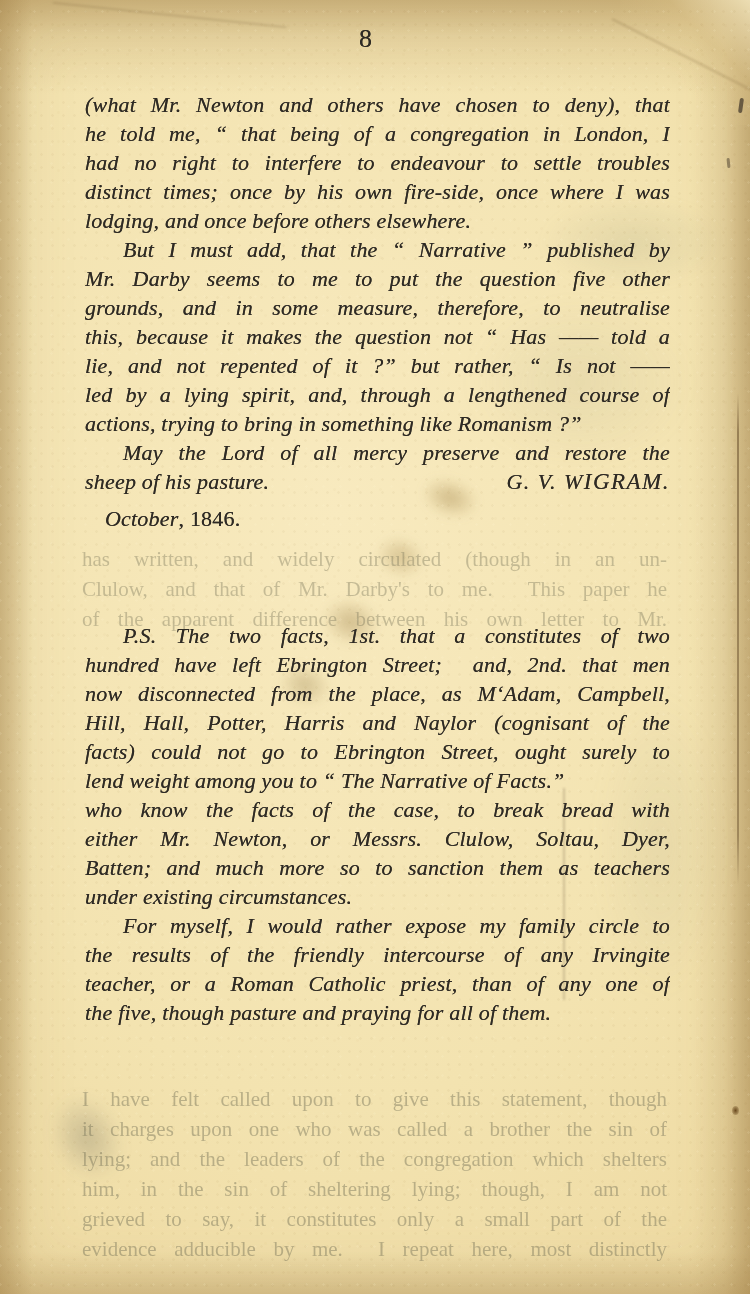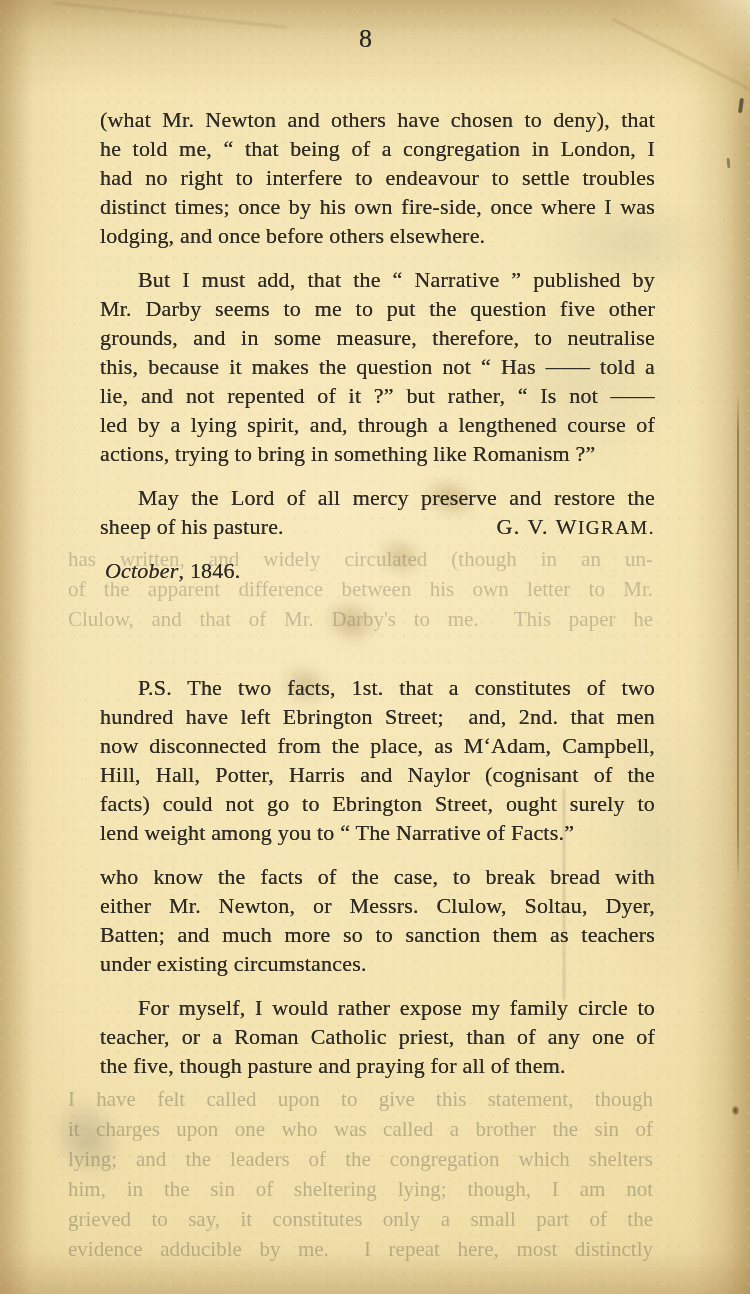--- a/index.html
+++ b/index.html
@@ -56,39 +56,39 @@
     background:
       radial-gradient(42px 28px at 72% 7%,  rgba(160,130,72,0.45), transparent 70%),
       radial-gradient(36px 30px at 54% 33%, rgba(160,130,72,0.38), transparent 70%),
       radial-gradient(42px 34px at 37% 61%, rgba(150,120,66,0.40), transparent 70%),
       radial-gradient(38px 30px at 22% 88%, rgba(140,115,64,0.34), transparent 70%); }
   .stain-bl { position:absolute; left:14px; top:1068px; width:140px; height:160px;
     transform:rotate(-24deg); filter:blur(7px);
     background:radial-gradient(48px 62px at 55% 45%, rgba(110,105,90,0.32), transparent 72%); }
 
   
-  .bleed { position:absolute; left:68px; width:585px; font-size:21px; line-height:30px;
+  .bleed { position:absolute; left:82px; width:585px; font-size:21px; line-height:30px;
     color:#7c785c; filter:blur(0.7px); text-align:justify; }
   .bleed div { text-align-last:justify; }
   .bleed.mid { top:544px; opacity:0.40; }
   .bleed.bot { top:1084px; opacity:0.48; }
 
   
   .pgnum { position:absolute; left:348px; top:24px; width:36px; text-align:center;
     font-size:26px; letter-spacing:1px; text-shadow:0 0 0.6px rgba(46,42,36,0.85); }
   .text { position:absolute; left:85px; top:90px; width:585px;
     font-size:22px; line-height:29px; letter-spacing:0.2px;
     text-shadow:0 0 0.6px rgba(46,42,36,0.85); }
-  .para { margin:15px; }
+  .para { margin:0;font-style:italic; }
   .jl  { text-align:justify; text-align-last:justify; height:29px; overflow:hidden; }
   .jl.end { text-align-last:left; }
   .ind { text-indent:38px; }
-  .sigrow { display:flex; justify-content:space-between; align-items:flex-start; height:29px; }
+  .sigrow { display:flex; justify-content:space-between; align-items:flex-end; height:29px; }
   .sig-lead { letter-spacing:1.5px; }
-  .sig-small { font-size:19px; letter-spacing:1.5px; }
+  .sig-small { font-size:23px; letter-spacing:1.5px; }
   .dateline { margin-top:8px; height:29px; text-indent:20px; }
   .it { font-style:italic;text-align:right; }
   .ps { margin-top:88px; }
 </style>
 </head>
 <body>
 
 <div class="page">
 
   <div class="edge-top"></div>
@@ -105,22 +105,22 @@
   <div class="crease-tr"></div>
   <div class="crease-right"></div>
   <div class="scratch-mid"></div>
   <div class="mark-r1"></div>
   <div class="mark-r2"></div>
   <div class="dot-r"></div>
   <div class="grain"></div>
 
   <div class="bleed mid">
     <div>has written, and widely circulated (though in an un-</div>
+    <div>Clulow, and that of Mr. Darby's to me.&nbsp; This paper he</div>
     <div>of the apparent difference between his own letter to Mr.</div>
-    <div>Clulow, and that of Mr. Darby's to me.&nbsp; This paper he</div>
   </div>
   <div class="bleed bot">
     <div>I have felt called upon to give this statement, though</div>
     <div>it charges upon one who was called a brother the sin of</div>
     <div>lying; and the leaders of the congregation which shelters</div>
     <div>him, in the sin of sheltering lying; though, I am not</div>
     <div>grieved to say, it constitutes only a small part of the</div>
     <div>evidence adducible by me.&nbsp; I repeat here, most distinctly</div>
   </div>
 
@@ -169,18 +169,19 @@
 
     <div class="para">
       <div class="jl">who know the facts of the case, to break bread with</div>
       <div class="jl">either Mr. Newton, or Messrs. Clulow, Soltau, Dyer,</div>
       <div class="jl">Batten; and much more so to sanction them as teachers</div>
       <div class="jl end">under existing circumstances.</div>
     </div>
 
     <div class="para">
       <div class="jl ind">For myself, I would rather expose my family circle to</div>
+      <div class="jl">the results of the friendly intercourse of any Irvingite</div>
       <div class="jl">teacher, or a Roman Catholic priest, than of any one of</div>
       <div class="jl end">the five, though pasture and praying for all of them.</div>
     </div>
 
   </div>
 </div>
 
 </body></html>

